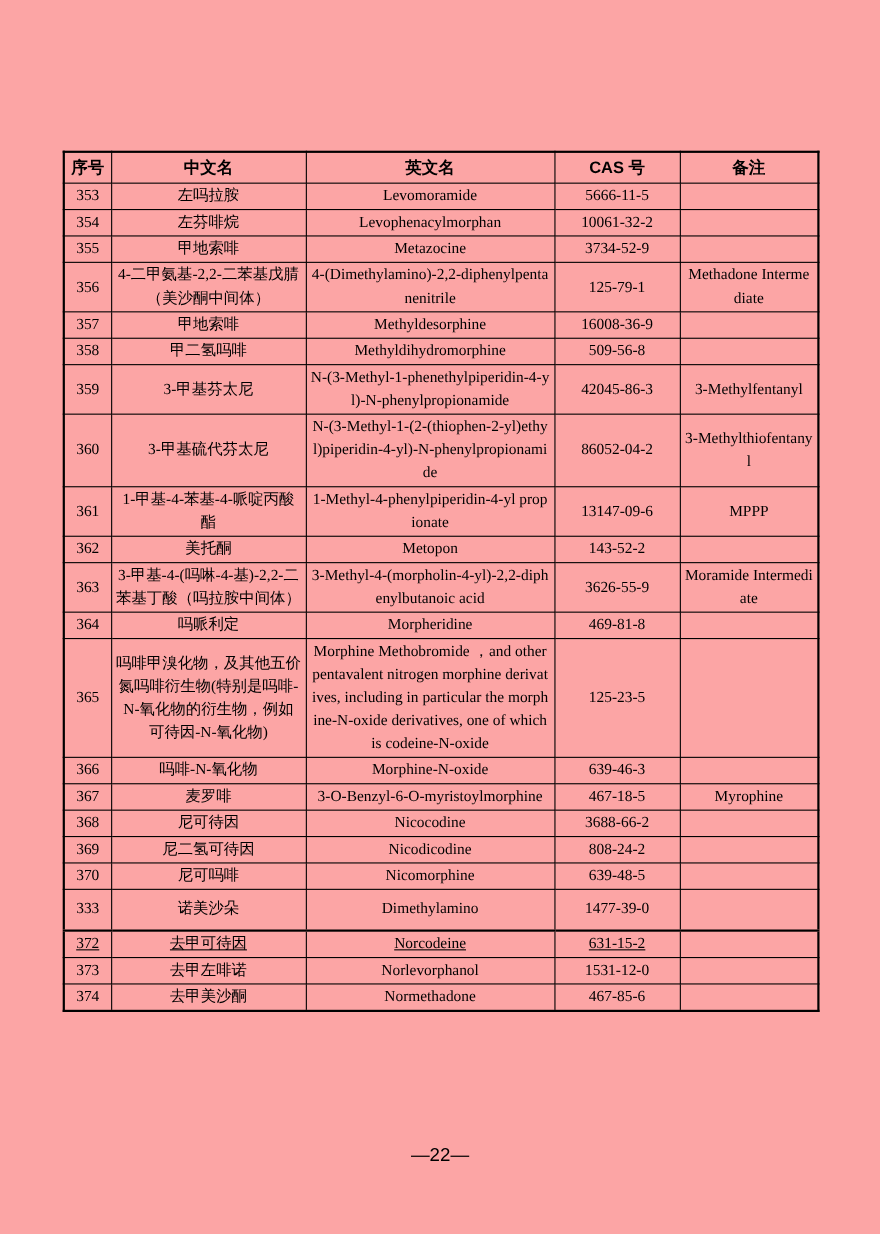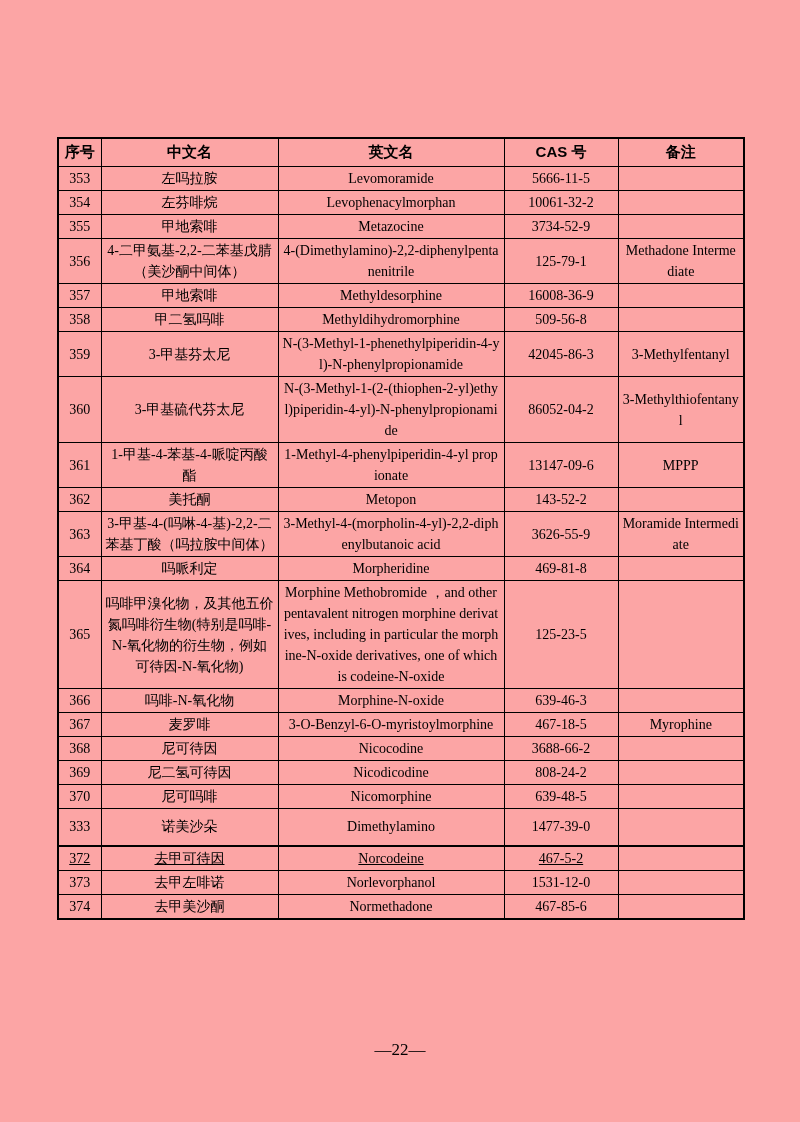--- a/index.html
+++ b/index.html
@@ -54,21 +54,21 @@
   
   tbody tr:nth-child(20) td { border-top: 2px solid #000; text-decoration: underline; }
   td.cell-en, td.cell-note { word-break: break-all; }
   td.cell-cn { word-break: break-all; }
   .page-number {
     position: absolute;
     top: 1040px;
     left: 0;
     width: 100%;
     text-align: center;
-    font-family: Liberation Serif, serif;
+    font-family: Liberation Sans, sans-serif;
     font-size: 17px;
     color: #000;
   }
 </style>
 </head>
 <body>
 
 <div class="page">
   <div class="table-wrap">
     <table class="subst-table">
@@ -219,21 +219,21 @@
             <td class="cell-no">333</td>
             <td class="cell-cn">诺美沙朵</td>
             <td class="cell-en">Dimethylamino</td>
             <td class="cell-cas">1477-39-0</td>
             <td class="cell-note"></td>
           </tr>
           <tr>
             <td class="cell-no">372</td>
             <td class="cell-cn">去甲可待因</td>
             <td class="cell-en">Norcodeine</td>
-            <td class="cell-cas">467-5-2</td>
+            <td class="cell-cas">631-15-2</td>
             <td class="cell-note"></td>
           </tr>
           <tr>
             <td class="cell-no">373</td>
             <td class="cell-cn">去甲左啡诺</td>
             <td class="cell-en">Norlevorphanol</td>
             <td class="cell-cas">1531-12-0</td>
             <td class="cell-note"></td>
           </tr>
           <tr>

